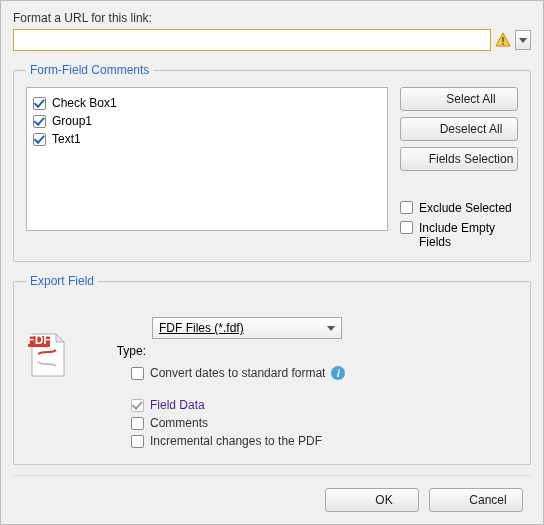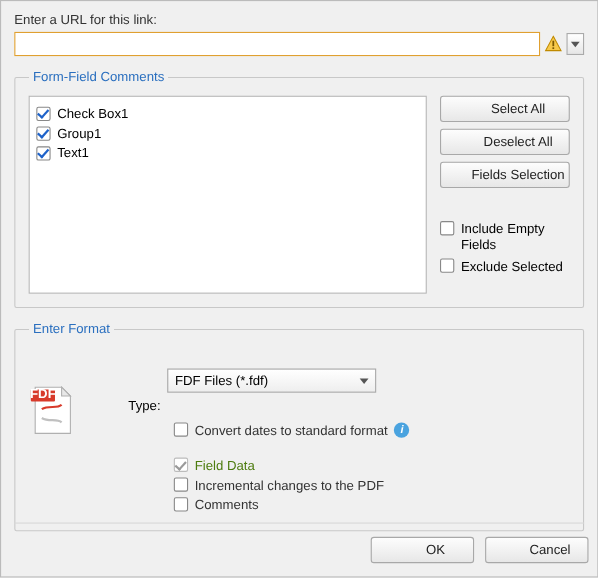--- a/index.html
+++ b/index.html
@@ -25,45 +25,45 @@
   }
   .chev-down { width:0;height:0;border-left:4px solid transparent;border-right:4px solid transparent;border-top:5px solid #555; }
 
   fieldset {
     border: 1px solid #c8c8c8; border-radius: 2px; margin: 12px 0 0 0; padding: 10px 12px 12px 12px;
   }
   legend { color: #2a6fbf; padding: 0 4px; }
 
   .ffs-body { display: flex; gap: 12px; }
   .field-list {
-    flex: 1; height: 180px; background: #fff; border: 1px solid #b5b5b5;
+    flex: 1; height: 144px; background: #fff; border: 1px solid #b5b5b5;
     padding: 6px; overflow: auto;
   }
   .field-item { display: flex; align-items: center; gap: 6px; padding: 2px 0; cursor: default; }
 
   .side { width: 118px; display: flex; flex-direction: column; gap: 6px; }
   .btn {
     height: 24px; background: linear-gradient(#fdfdfd,#e7e7e7);
     border: 1px solid #a8a8a8; border-radius: 3px; cursor: pointer;
     display: flex; align-items: center; justify-content: center; color: #222; padding-left: 24px;
   }
   .side-gap { height: 18px; }
   .ck-row { display: flex; align-items: flex-start; gap: 6px; line-height: 14px; }
 
   .export-body { display: flex; gap: 12px; }
   .export-left { width: 60px; padding-top: 32px; }
   .export-right { flex: 1; }
   .type-row { display: flex; align-items: center; gap: 6px; margin-bottom: 8px; }
   .type-label { width: 48px; text-align: right; margin-top: 46px; }
   .type-select {
     width: 190px; height: 22px; border: 1px solid #a8a8a8; background: linear-gradient(#fff,#eee);
-    display: flex; align-items: center; justify-content: space-between; padding: 0 6px; cursor: pointer;
-  }
-  .opt-row { display: flex; gap: 6px; margin: 4px 0 4px 60px; color: #333; }
-  .opt-row.disabled { color: #4d7c0f; }
+    display: flex; align-items: center; justify-content: space-between; padding: 0 6px; cursor: pointer; text-decoration: underline;
+  }
+  .opt-row { display: flex; align-items: center; gap: 6px; margin: 4px 0 4px 33px; color: #333; }
+  .opt-row.disabled { color: #4c1d95; }
   .sep { height: 10px; }
 
   .info-icon {
     width: 14px; height: 14px; border-radius: 50%; background: #4aa3df;
     display: inline-flex; align-items: center; justify-content: center;
     color: #fff; font-weight: bold; font-size: 10px; font-style: italic; cursor: help;
   }
 
   .cb {
     width: 13px; height: 13px; border: 1px solid #888; background: #fff; border-radius: 2px;
@@ -72,33 +72,33 @@
   .cb.checked::after {
     content: ""; width: 8px; height: 4px; border-left: 2px solid #1e62c9; border-bottom: 2px solid #1e62c9;
     transform: rotate(-48deg) translate(0px,-1px);
   }
   .cb.disabled { border-color: #bbb; cursor: default; }
   .cb.disabled.checked::after { border-color: #9a9a9a; }
 
   .fdf-icon { width: 42px; height: 48px; position: relative; text-decoration: underline; }
 
   .footer {
-    position: absolute; right: 8px; bottom: 12px; display: flex; gap: 10px;
+    position: absolute; right: 20px; bottom: 12px; display: flex; gap: 10px;
   }
   .footer .btn { width: 94px; }
   .footer-rule {
     position:absolute; left:12px; right:12px; bottom:48px; height:1px; background:#d8d8d8;
   }
 </style>
 </head>
 <body>
 
 <div class="dialog">
 
-  <div class="url-label">Enter a URL for this link:</div>
+  <div class="url-label">Format a URL for this link:</div>
   <div class="url-row">
     <input class="url-input" type="text" value="" style="">
     <span class="url-warn">
       <svg width="16" height="16" viewBox="0 0 16 16">
         <polygon points="8,1 15,14 1,14" fill="#f7c94a" stroke="#c08a00" stroke-width="1"></polygon>
         <rect x="7.2" y="5" width="1.6" height="5" fill="#7a5900"></rect>
         <rect x="7.2" y="11" width="1.6" height="1.6" fill="#7a5900"></rect>
       </svg>
     </span>
     <div class="url-dd">
@@ -129,32 +129,32 @@
           </div>
         <div class="btn">
             <span>Deselect All</span>
           </div>
         <div class="btn">
             <span>Fields Selection</span>
           </div>
         <div class="side-gap"></div>
         <div class="ck-row">
           <span class="cb"></span>
+          <span>Exclude Selected</span>
+        </div>
+        <div class="ck-row">
+          <span class="cb"></span>
           <span>Include Empty Fields</span>
         </div>
-        <div class="ck-row">
-          <span class="cb"></span>
-          <span>Exclude Selected</span>
-        </div>
       </div>
     </div>
   </fieldset>
 
   <fieldset>
-    <legend>Enter Format</legend>
+    <legend>Export Field</legend>
     <div class="export-body">
       <div class="export-left">
         <div class="fdf-icon">
           <svg width="42" height="48" viewBox="0 0 42 48">
             <polygon points="6,4 30,4 38,12 38,46 6,46" fill="#ffffff" stroke="#b0b0b0"></polygon>
             <polygon points="30,4 30,12 38,12" fill="#e8e8e8" stroke="#b0b0b0"></polygon>
             <rect x="2" y="6" width="22" height="11" rx="1" fill="#d83a2b"></rect>
             <text x="13" y="14" font-size="7" fill="#fff" text-anchor="middle" font-weight="bold">FDF</text>
             <path d="M12 24 C 18 20, 26 24, 30 20" stroke="#d83a2b" stroke-width="2" fill="none"></path>
             <path d="M12 32 C 18 36, 26 32, 30 36" stroke="#c0c0c0" stroke-width="2" fill="none"></path>
@@ -174,25 +174,25 @@
           <span>Convert dates to standard format</span>
           <span class="info-icon">i</span>
         </div>
         <div class="sep"></div>
         <div class="opt-row disabled">
           <span class="cb checked disabled"></span>
           <span>Field Data</span>
         </div>
         <div class="opt-row">
           <span class="cb"></span>
+          <span>Comments</span>
+        </div>
+        <div class="opt-row">
+          <span class="cb"></span>
           <span>Incremental changes to the PDF</span>
-        </div>
-        <div class="opt-row">
-          <span class="cb"></span>
-          <span>Comments</span>
         </div>
       </div>
     </div>
   </fieldset>
 
   <div class="footer-rule"></div>
   <div class="footer">
     <div class="btn">
       <span>OK</span>
     </div>

